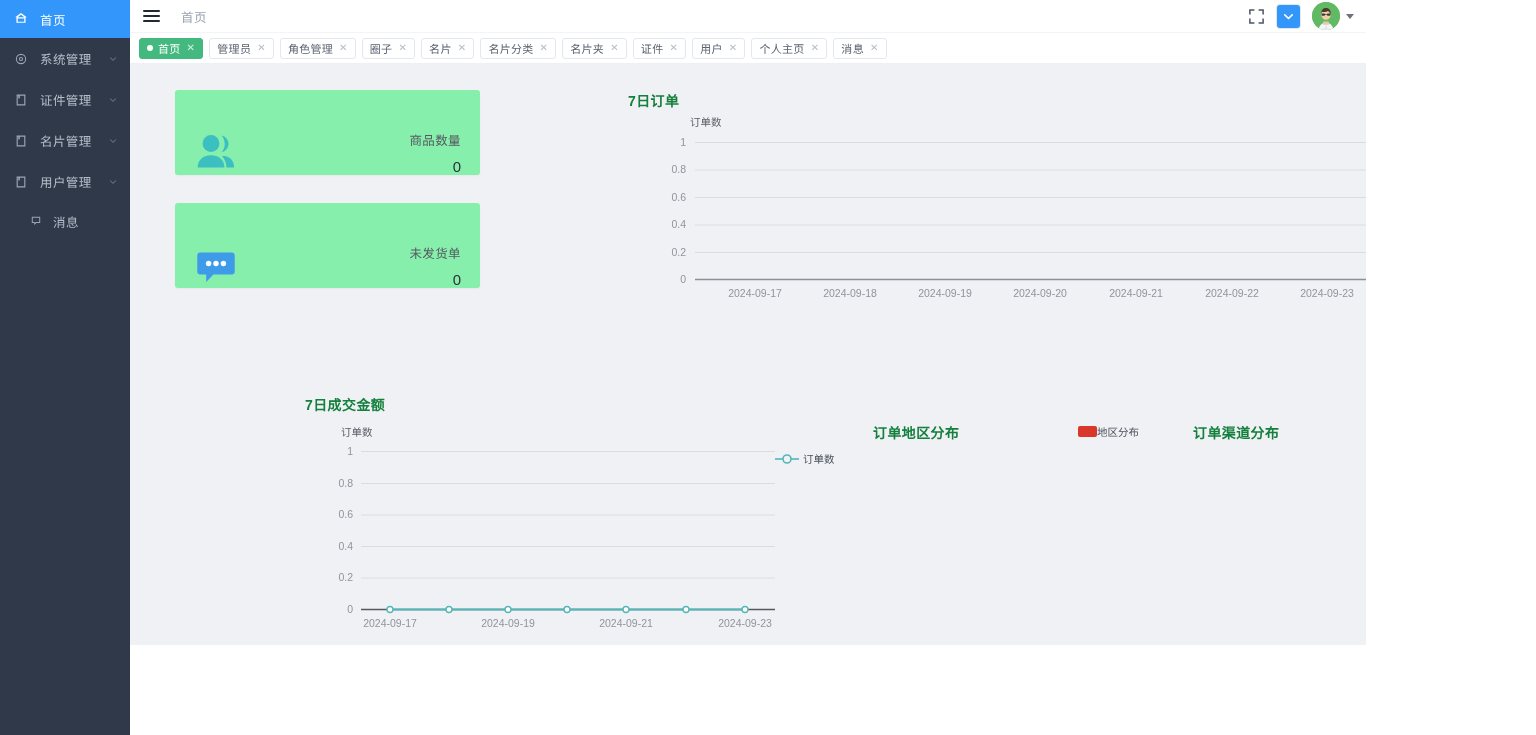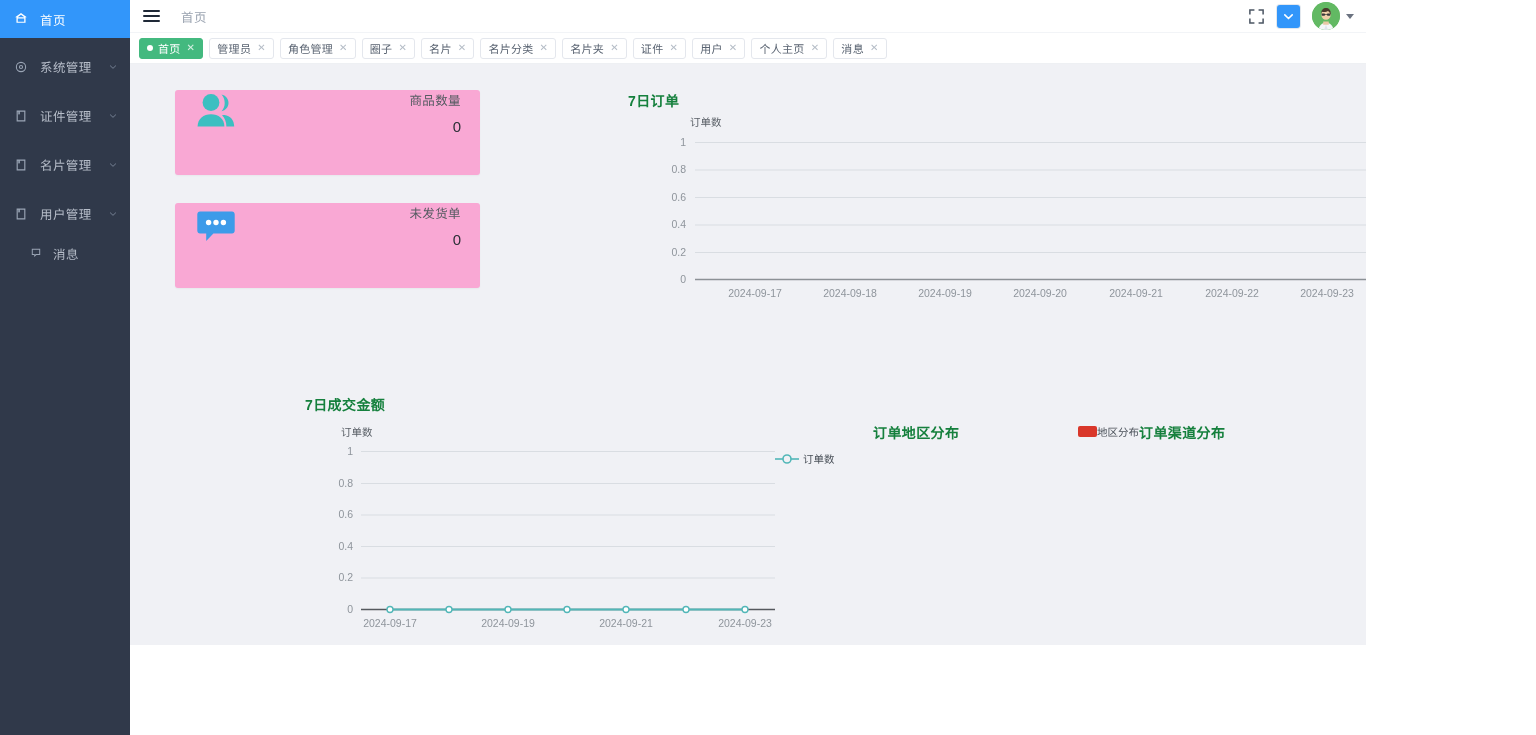--- a/index.html
+++ b/index.html
@@ -37,21 +37,21 @@
   .side-item .s-arrow {
     margin-left: auto; width: 10px; height: 10px; color: #7b8799;
     display:inline-flex; align-items:center; justify-content:center;
   }
   .side-sub {
     height: 38px; display:flex; align-items:center;
     padding-left: 30px; cursor:pointer;
   }
   .side-sub .s-ico { width:12px; height:12px; flex:0 0 12px; color:#9aa5b5; }
   .side-sub .s-label { margin-left: 11px; font-size: 12.5px; color:#b6bdc9; letter-spacing:.4px;}
-  .side-item + .side-item { margin-top: 8px; }
+  .side-item + .side-item { margin-top: 0; }
   .side-list { padding-top: 0; }
   .side-list .side-item:not(.home) { height: 41px; }
 
   
   .right { flex: 1; display:flex; flex-direction: column; min-width:0; height:735px; background:#fff; }
 
   
   .topbar {
     height: 33px; background: #ffffff; display:flex; align-items:center;
     padding: 0 12px 0 13px; border-bottom: 1px solid #f2f4f7; flex:0 0 33px;
@@ -97,22 +97,22 @@
   .content {
     background: #f0f1f5; flex: 0 0 581px; height:581px; position: relative;
     overflow: hidden;
   }
   .content-pad { padding: 26px 0 0 0; position:relative; height:100%; }
 
   
   .row1 { display:flex; position:relative; }
   .cards { width: 305px; margin-left: 45px; flex:0 0 305px;}
   .card {
-    background:#f9a8d4; border-radius:3px; height: 85px;
-    display:flex; align-items:flex-start; padding: 0 19px 0 18px;
+    background:#86efac; border-radius:3px; height: 85px;
+    display:flex; align-items:flex-end; padding: 0 19px 0 18px;
     box-shadow: 0 1px 2px rgba(0,0,0,.04);
   }
   .card + .card { margin-top: 28px; }
   .card .c-icon { width: 46px; height: 44px; display:flex; align-items:center;}
   .card .c-text { margin-left:auto; text-align:right; }
   .card .c-title { font-size: 12.5px; color:#565b62; letter-spacing:.4px;}
   .card .c-val { font-size: 15px; color:#2b2f36; margin-top: 9px; font-weight:400;}
 
   
   .chart-title { font-size:14px; font-weight:bold; color:#15803d; letter-spacing:.4px;}
@@ -126,21 +126,21 @@
   .legend1 .lb { font-size:10.5px; color:#4a5159; }
 
   .row2 { position:absolute; top: 330px; left:0; width:100%; }
   .chart2 { position:absolute; left: 175px; top: 0; width: 500px; }
   .legend2 { position:absolute; left: 645px; top: 57px; display:flex; align-items:center; gap:4px;}
   .legend2 .lb { font-size:10.5px; color:#4a5159; }
   .t3 { position:absolute; left: 743px; top: 28px; }
   .legend3 { position:absolute; left: 948px; top: 30px; display:flex; align-items:center; }
   .legend3 .sw { width:19px; height:11px; border-radius:2px; background:#d9372a; display:block;}
   .legend3 .lb { font-size:10.5px; color:#4a5159; }
-  .t4 { position:absolute; left: 1009px; top: 28px; }
+  .t4 { position:absolute; left: 1063px; top: 28px; }
   svg { display:block; }
 </style>
 </head>
 <body>
 
 <div class="app">
 
   <nav class="sidebar">
     <div class="side-list">
 

